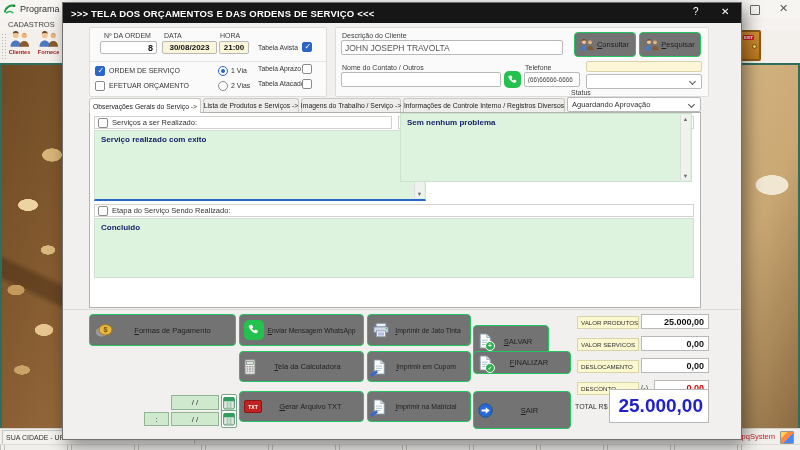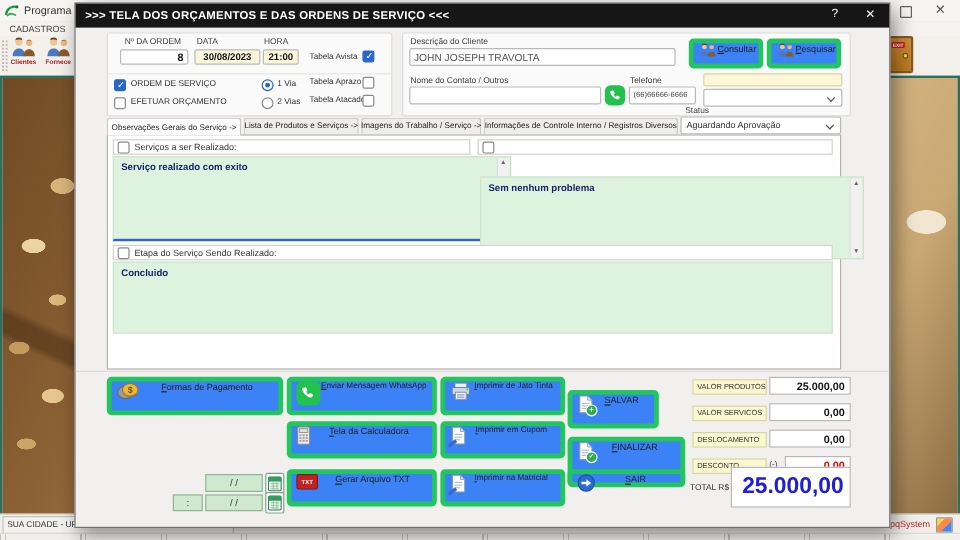--- a/index.html
+++ b/index.html
@@ -59,21 +59,21 @@
   .smalltxt{font-size:7.5px;color:#333;position:absolute;white-space:nowrap}
   .tab{position:absolute;top:95px;height:14px;background:#efedeb;border:1px solid #c9c8c5;border-bottom:none;border-radius:3px 3px 0 0;display:flex;align-items:center;justify-content:center;font-size:6.8px;color:#222;box-sizing:border-box;white-space:nowrap}
   .tab.sel{background:#fff;height:15px;z-index:3}
   .fl::first-letter{text-decoration:underline}
   #content{left:26px;top:109px;width:612px;height:196px;background:#fff;border:1px solid #b2b1ae;box-sizing:border-box;z-index:2}
   .seclabel{position:absolute;height:13px;background:#fff;border:1px solid #d2d1ce;display:flex;align-items:center;gap:4px;padding:0 3px;font-size:7.5px;color:#333;box-sizing:border-box;white-space:nowrap}
   .seclabel .cbi{position:relative;flex:none;width:10px;height:10px;box-sizing:border-box;border:1px solid #8a8a8a;border-radius:2px;background:#fff}
   .ta{position:absolute;background:#def3de;border:1px solid #cfe2cf;box-sizing:border-box;font-size:8px;font-weight:bold;color:#15246b;padding:4px 6px}
   .ta.focus{border-bottom:2px solid #2a66c8}
   .sb{position:absolute;right:1px;top:1px;bottom:1px;width:10px;background:#f1f1f1;border-left:1px solid #ddd;display:flex;flex-direction:column;justify-content:space-between;align-items:center;font-size:5.5px;color:#666;padding:1px 0;box-sizing:border-box}
-  .btn{position:absolute;display:flex;align-items:flex-start;background:#3b82f6;border:4px solid #22c55e;border-radius:4px;font-size:7.5px;color:#222;box-sizing:border-box;padding:0 4px}
+  .btn{position:absolute;display:flex;align-items:center;background:#737373;border:1px solid #22c55e;border-radius:4px;font-size:7.5px;color:#222;box-sizing:border-box;padding:0 4px}
   .btn .lbl{flex:1;text-align:center;display:block;white-space:nowrap}
   .btn .ic{flex:none;display:flex;align-items:center;justify-content:center;position:relative}
   .wa{background:#23c14e;border-radius:5px;display:flex;align-items:center;justify-content:center}
   .badge{position:absolute;right:-3px;bottom:-2px;width:8px;height:8px;border-radius:50%;background:#2fae4f;color:#fff;font-size:6.5px;line-height:8px;text-align:center;font-weight:bold;border:1px solid #fff}
   .badge.plus::after{content:"+"}
   .badge.chk::after{content:"✓";font-size:5.5px}
   .pencil{position:absolute;left:-2px;bottom:0;width:8px;height:3px;background:#3a6ad0;transform:rotate(-35deg);border-radius:1px}
   .txtic{width:16px;height:11px;background:#c22222;border-radius:2px;color:#fff;font-size:5px;font-weight:bold;display:flex;align-items:center;justify-content:center;border:1px solid #8a1515}
   .gdate{position:absolute;background:#cfe9cf;border:1px solid #93b493;box-sizing:border-box;font-size:8px;color:#333;display:flex;align-items:center;justify-content:center}
   .calbtn{position:absolute;width:14px;height:16px;border:1px solid #7aa58a;border-radius:2px;background:#fff;display:flex;align-items:center;justify-content:center}
@@ -281,21 +281,21 @@
         <span>Serviço realizado com exito</span>
         <div class="sb">
           <span>▲</span>
           <span>▼</span>
         </div>
       </div>
 
       <div class="seclabel" style="left:308px;top:3px;width:296px">
         <span class="cbi"></span>
       </div>
-      <div class="ta" style="left:310px;top:34px;width:320px;height:69px">
+      <div class="ta" style="left:310px;top:0;width:292px;height:69px">
         <span>Sem nenhum problema</span>
         <div class="sb">
           <span>▲</span>
           <span>▼</span>
         </div>
       </div>
 
       <div class="seclabel" style="left:4px;top:91px;width:600px">
         <span class="cbi"></span>
         <span>Etapa do Serviço Sendo Realizado:</span>
@@ -367,30 +367,30 @@
     </div>
     <div class="btn" style="left:410px;top:322px;width:76px;height:32px">
       <span class="ic">
           <svg width="14" height="16">
             <use href="#i-doc"></use>
           </svg>
           <span class="badge plus"></span>
         </span>
       <span class="lbl fl">SALVAR</span>
     </div>
-    <div class="btn" style="left:410px;top:361px;width:98px;height:41px">
+    <div class="btn" style="left:410px;top:348px;width:98px;height:23px">
       <span class="ic">
           <svg width="14" height="16">
             <use href="#i-doc"></use>
           </svg>
           <span class="badge chk"></span>
         </span>
       <span class="lbl fl">FINALIZAR</span>
     </div>
-    <div class="btn" style="left:410px;top:388px;width:98px;height:15px">
+    <div class="btn" style="left:410px;top:388px;width:98px;height:38px">
       <span class="ic">
           <svg width="15" height="15">
             <use href="#i-arrow"></use>
           </svg>
         </span>
       <span class="lbl fl">SAIR</span>
     </div>
 
     <div class="gdate" style="left:108px;top:392px;width:48px;height:15px">/  /</div>
     <div class="calbtn" style="left:158px;top:391px">

